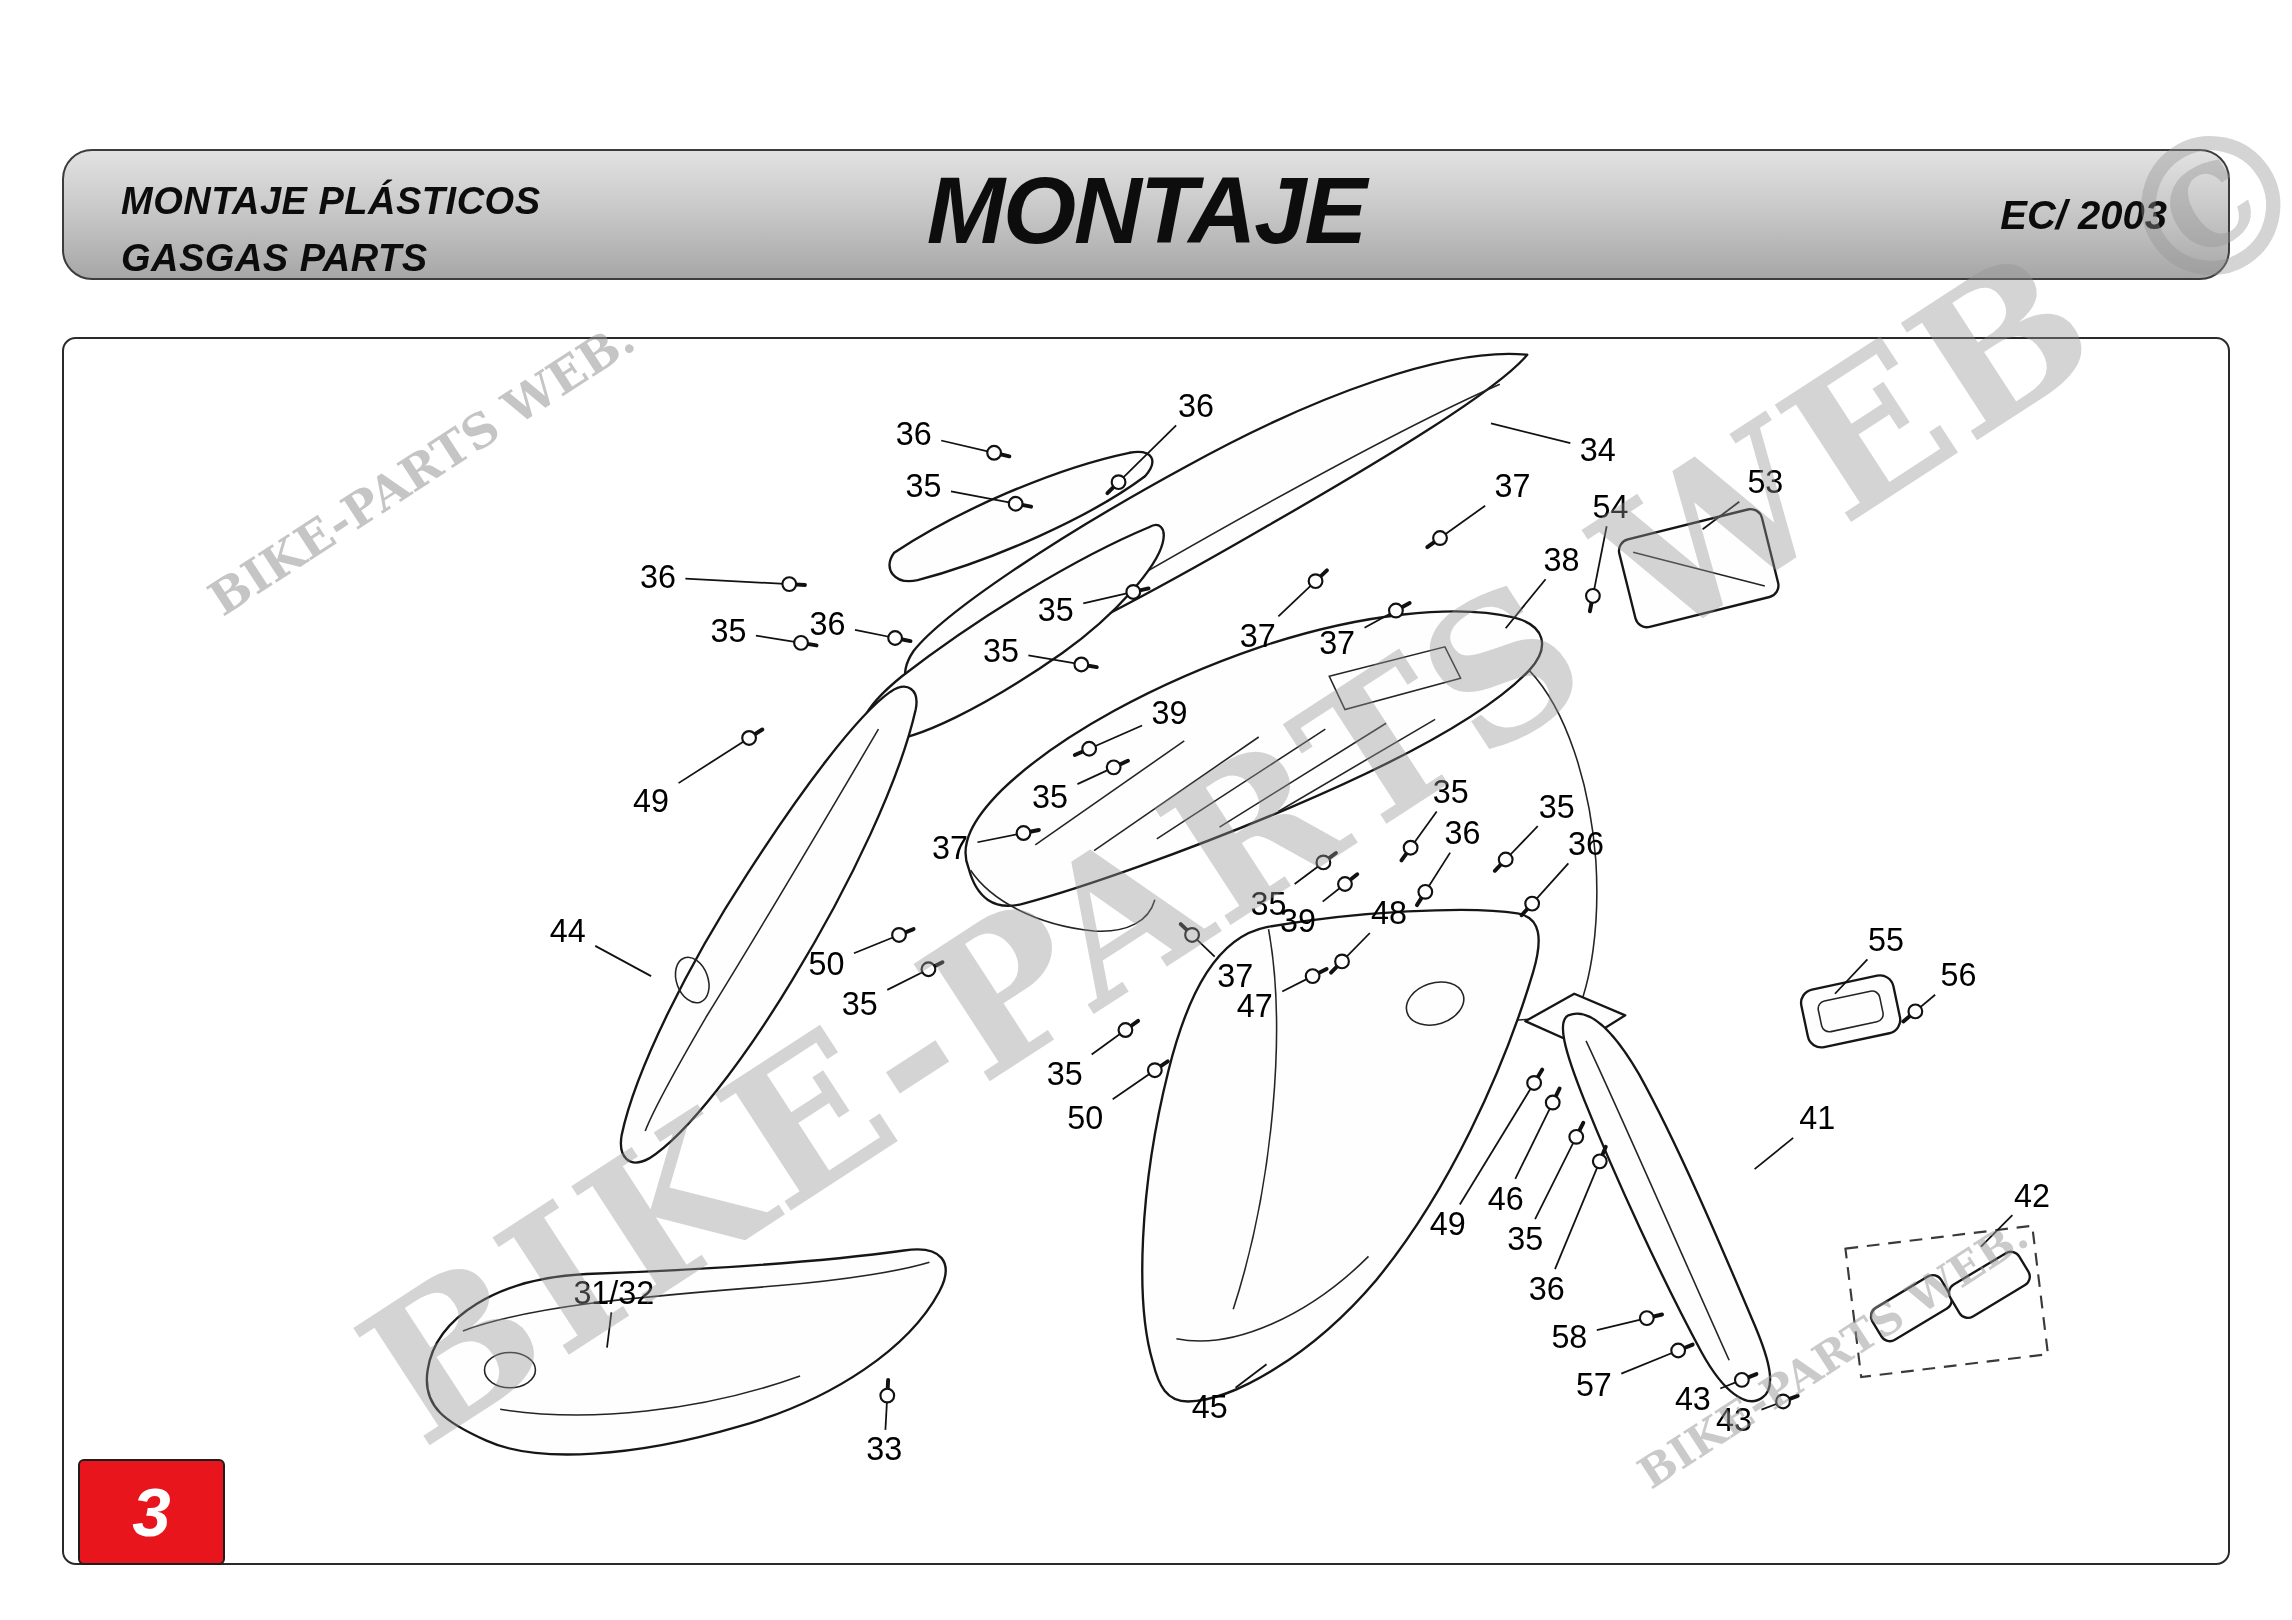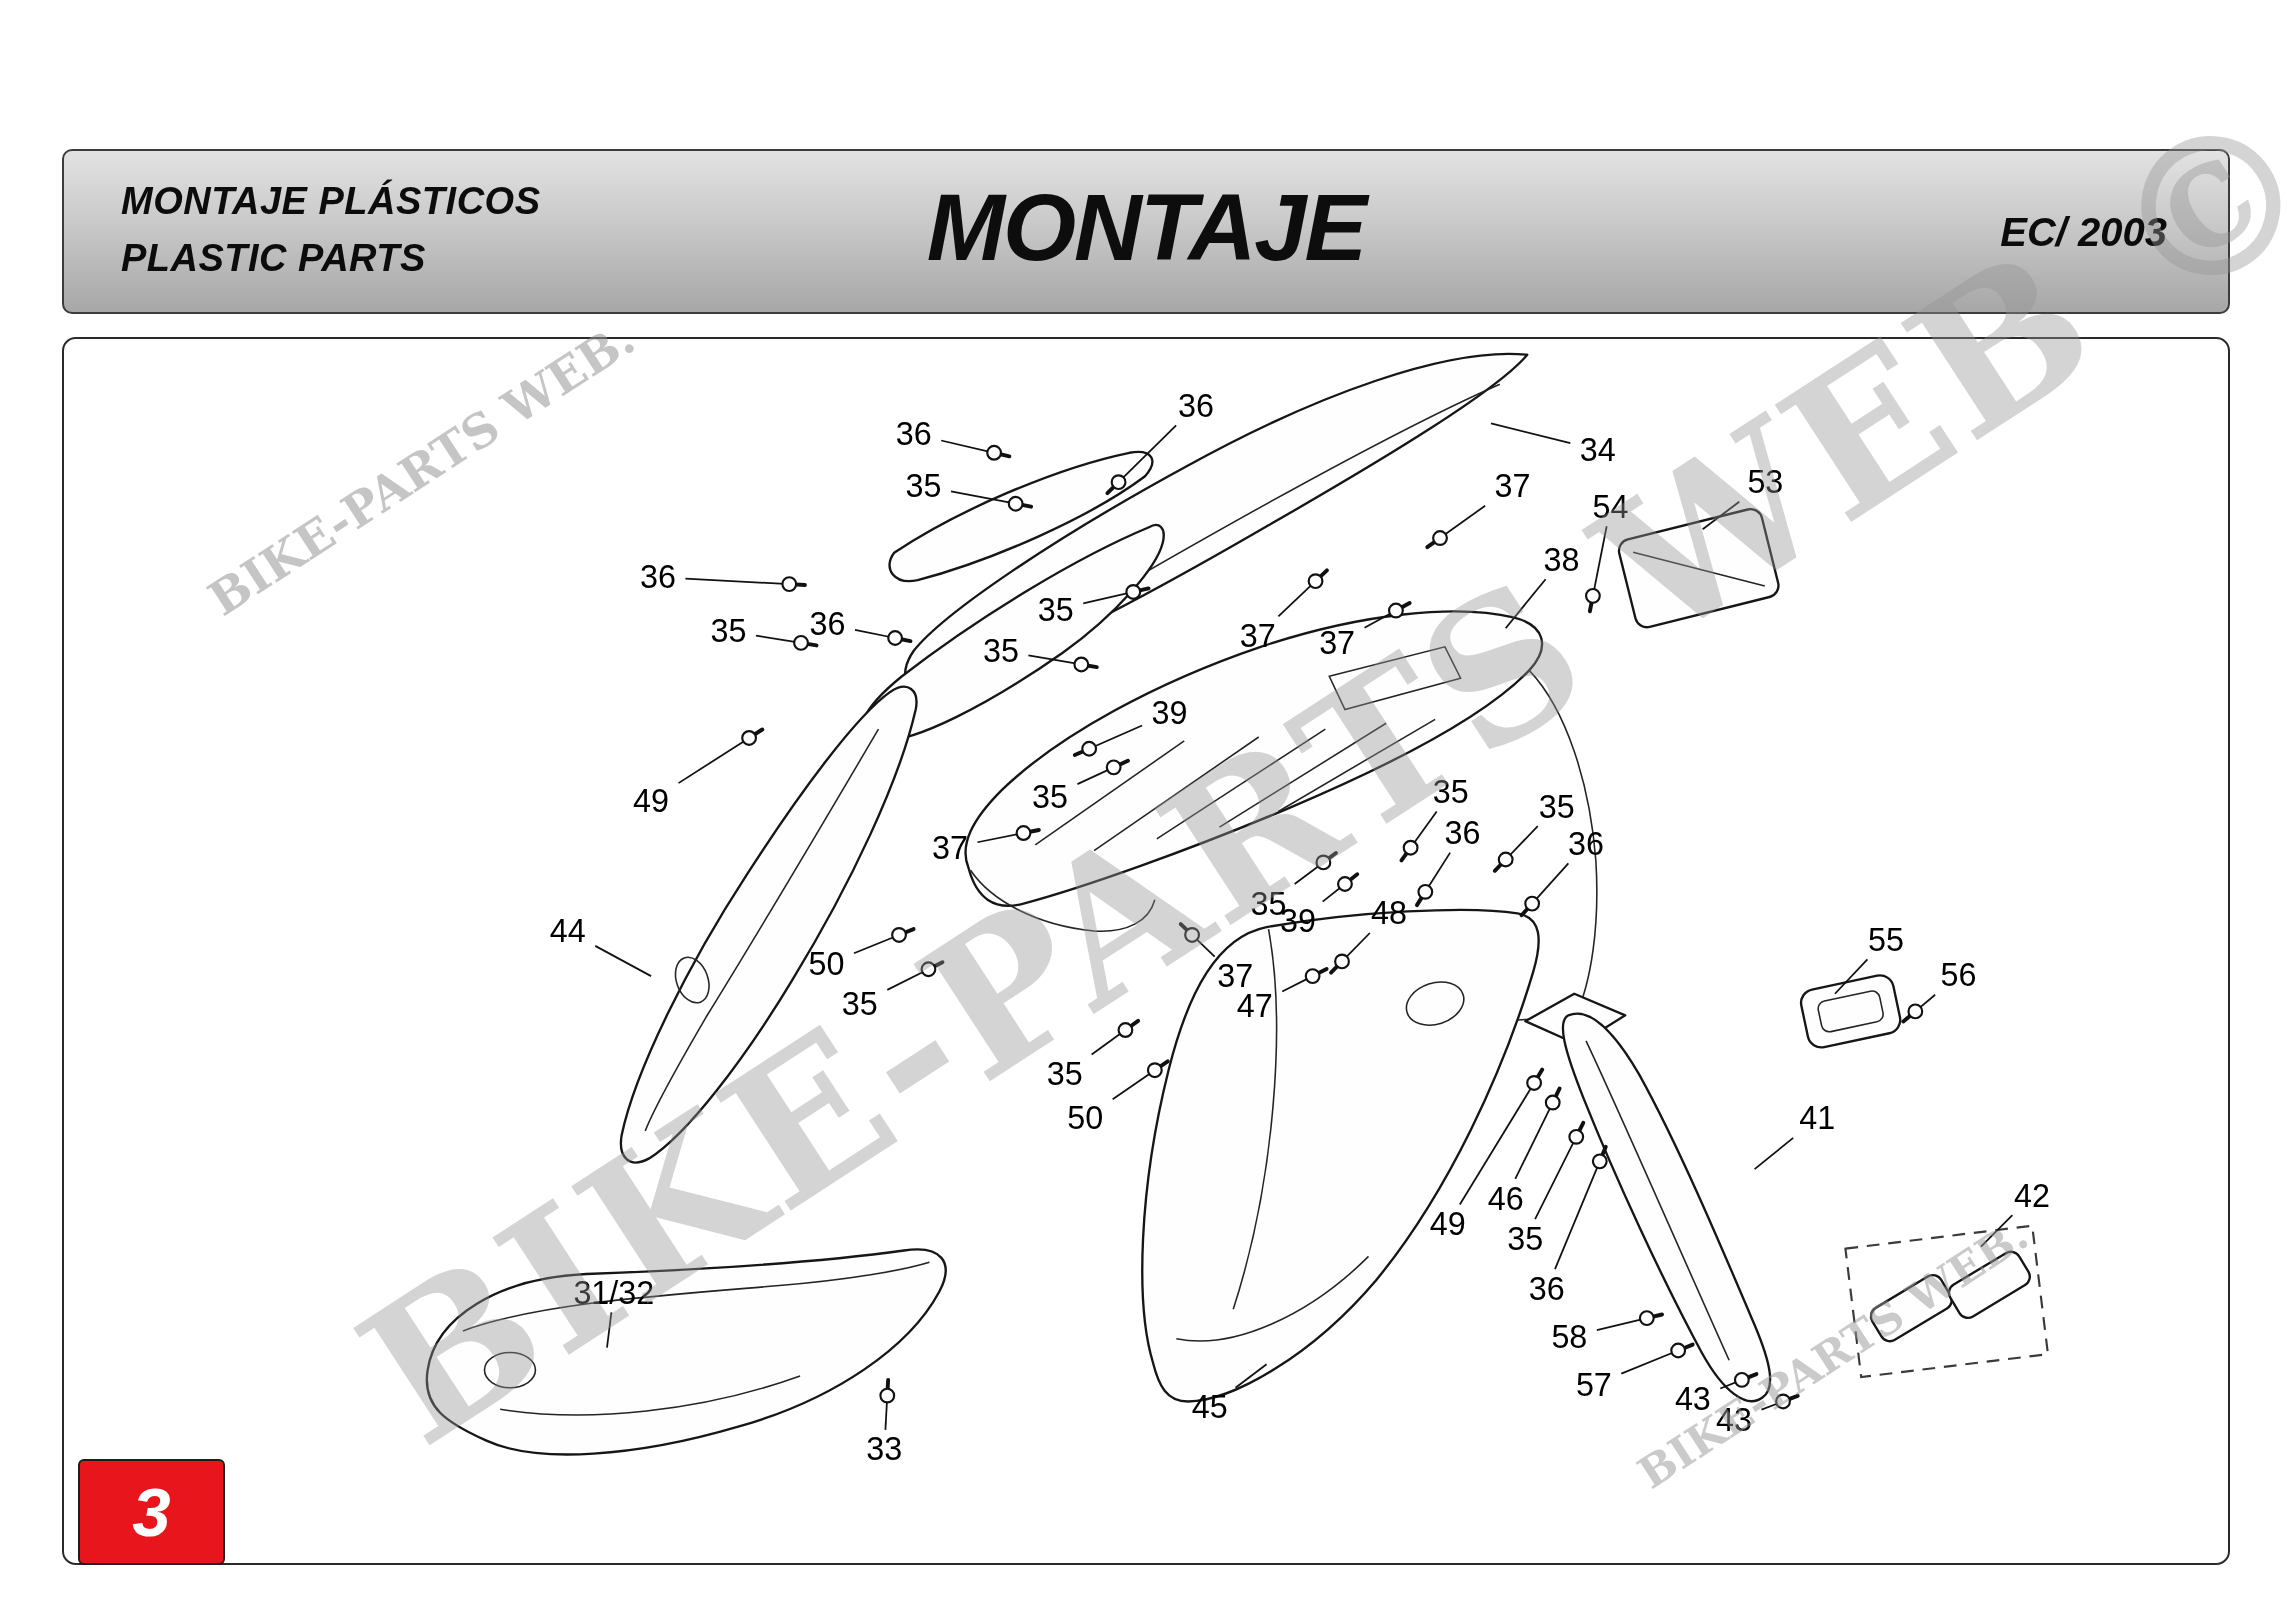--- a/index.html
+++ b/index.html
@@ -1,20 +1,20 @@
 <!DOCTYPE html>
 <html><head>
 <meta charset="utf-8">
 <style>
   *{box-sizing:border-box}
   html,body{margin:0;padding:0;background:#ffffff}
   #page{position:relative;width:2293px;height:1620px;background:#fff;font-family:"Liberation Sans",sans-serif;overflow:hidden}
 
   
-  .banner{position:absolute;left:62px;top:149px;width:2168px;height:165px;border:2.9px solid #3c3c3c;border-radius:10px;
+  .banner{position:absolute;left:62px;top:149px;width:2168px;height:131px;border:2.9px solid #3c3c3c;border-radius:30px;
           background:linear-gradient(180deg,#e2e2e2 0%,#c9c9c9 45%,#a7a7a7 100%)}
   .banner-left{position:absolute;left:57px;top:21.6px}
   .title-line{font-size:38px;font-weight:bold;font-style:italic;color:#0c0c0c;line-height:57px;letter-spacing:0.5px}
   .banner-brand{position:absolute;left:50%;top:50%;transform:translate(-50%,-54%);font-size:94px;font-weight:bold;font-style:italic;letter-spacing:-2px;color:#0d0d0d}
   .banner-model{position:absolute;right:61px;top:50%;transform:translateY(-50%);font-size:40px;font-weight:bold;font-style:italic;color:#0c0c0c}
 
   
   .drawing-frame{position:absolute;left:62px;top:337px;width:2168px;height:1228px;border:2.9px solid #2a2a2a;border-radius:13.7px;background:#fff}
 
   
@@ -39,21 +39,21 @@
   .page-badge span{color:#fff;font-size:69px;font-weight:bold;font-style:italic}
 </style>
 </head>
 <body>
 
 <div id="page">
 
   <header class="banner">
     <div class="banner-left">
       <div class="title-line">MONTAJE PLÁSTICOS</div>
-      <div class="title-line">PLASTIC PARTS</div>
+      <div class="title-line">GASGAS PARTS</div>
     </div>
     <div class="banner-brand">MONTAJE</div>
     <div class="banner-model">EC/ 2003</div>
   </header>
 
   <div class="drawing-frame"></div>
 
   <svg id="diagram" viewBox="0 0 2339 1653" xmlns="http://www.w3.org/2000/svg">
 
     <path class="part" d="M 1558 362 C 1478 354 1344 402 1210 476 C 1074 550 962 626 932 664 C 914 690 924 712 960 702 C 1044 676 1170 608 1294 536 C 1416 466 1528 398 1558 362 Z"></path>

